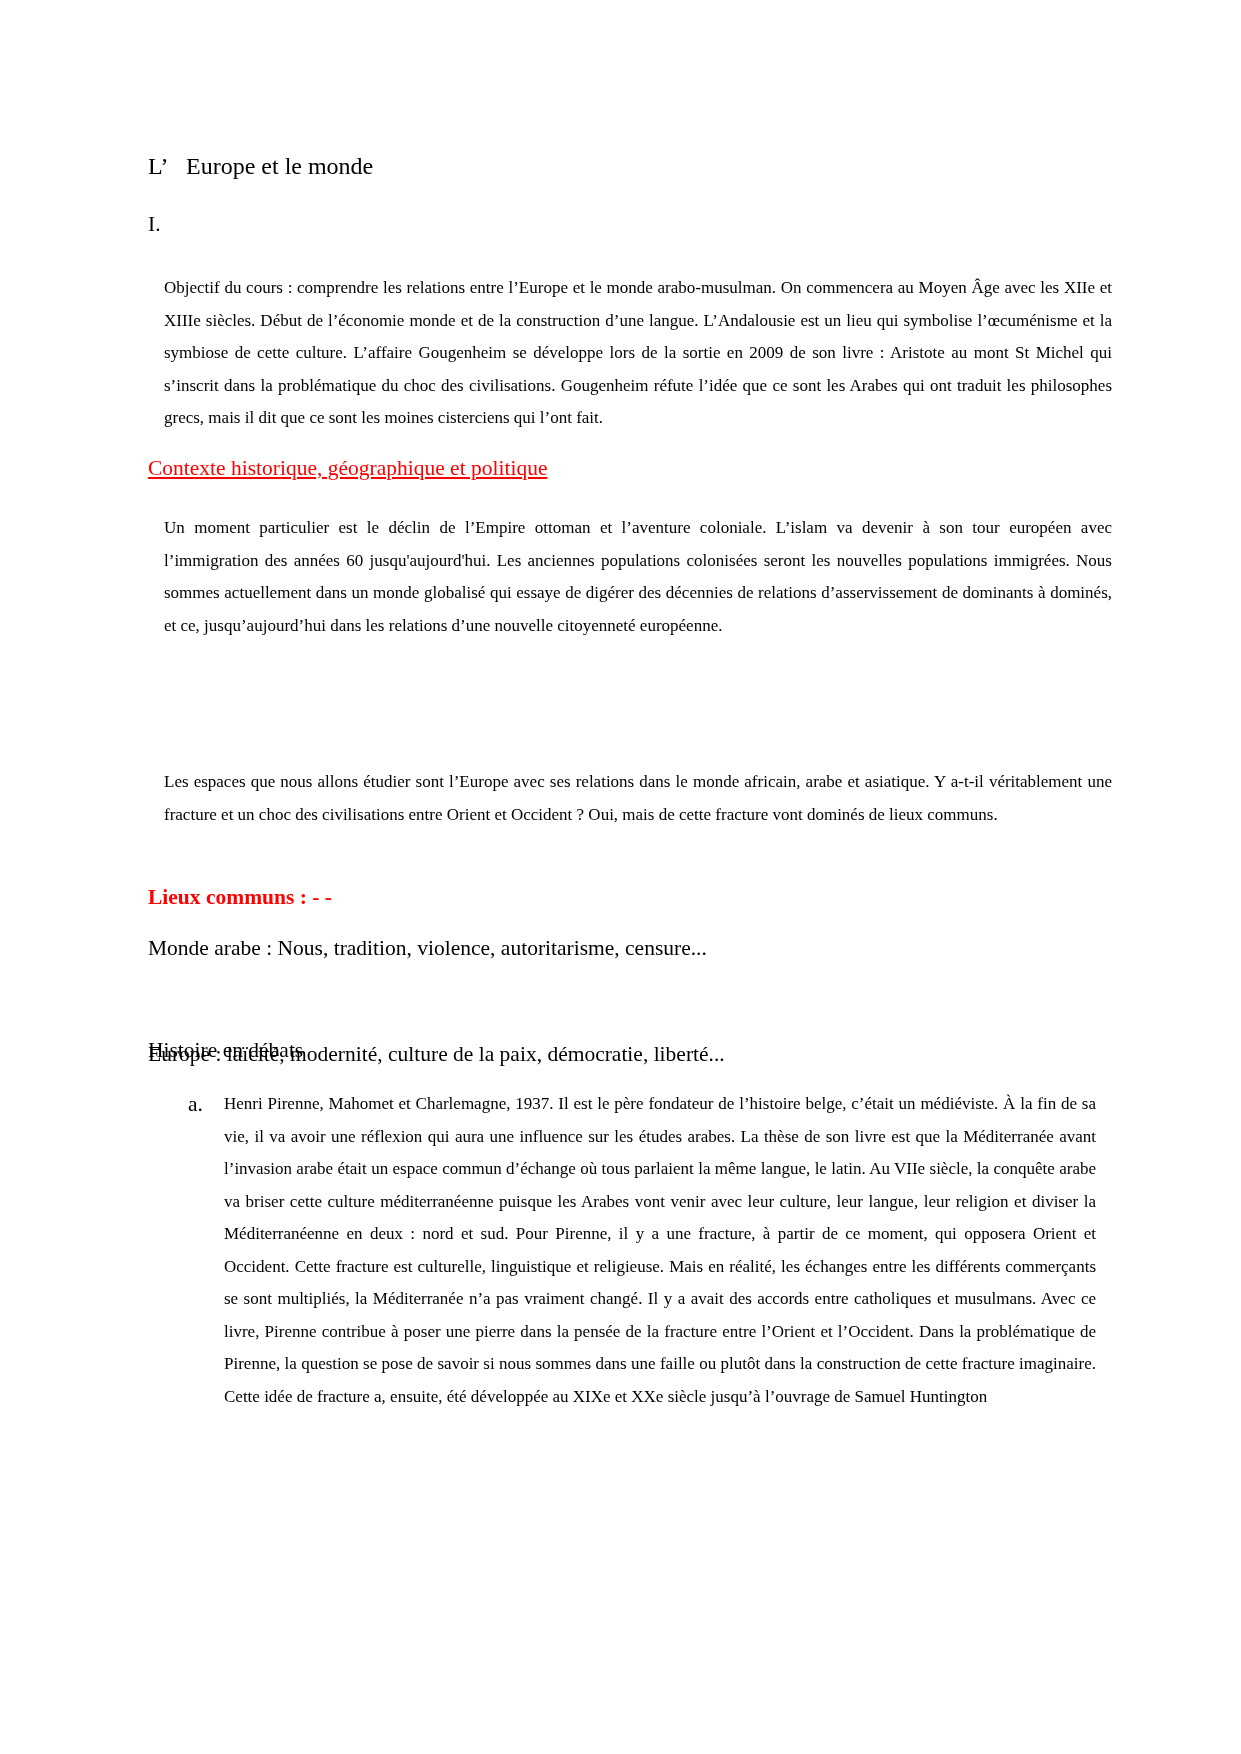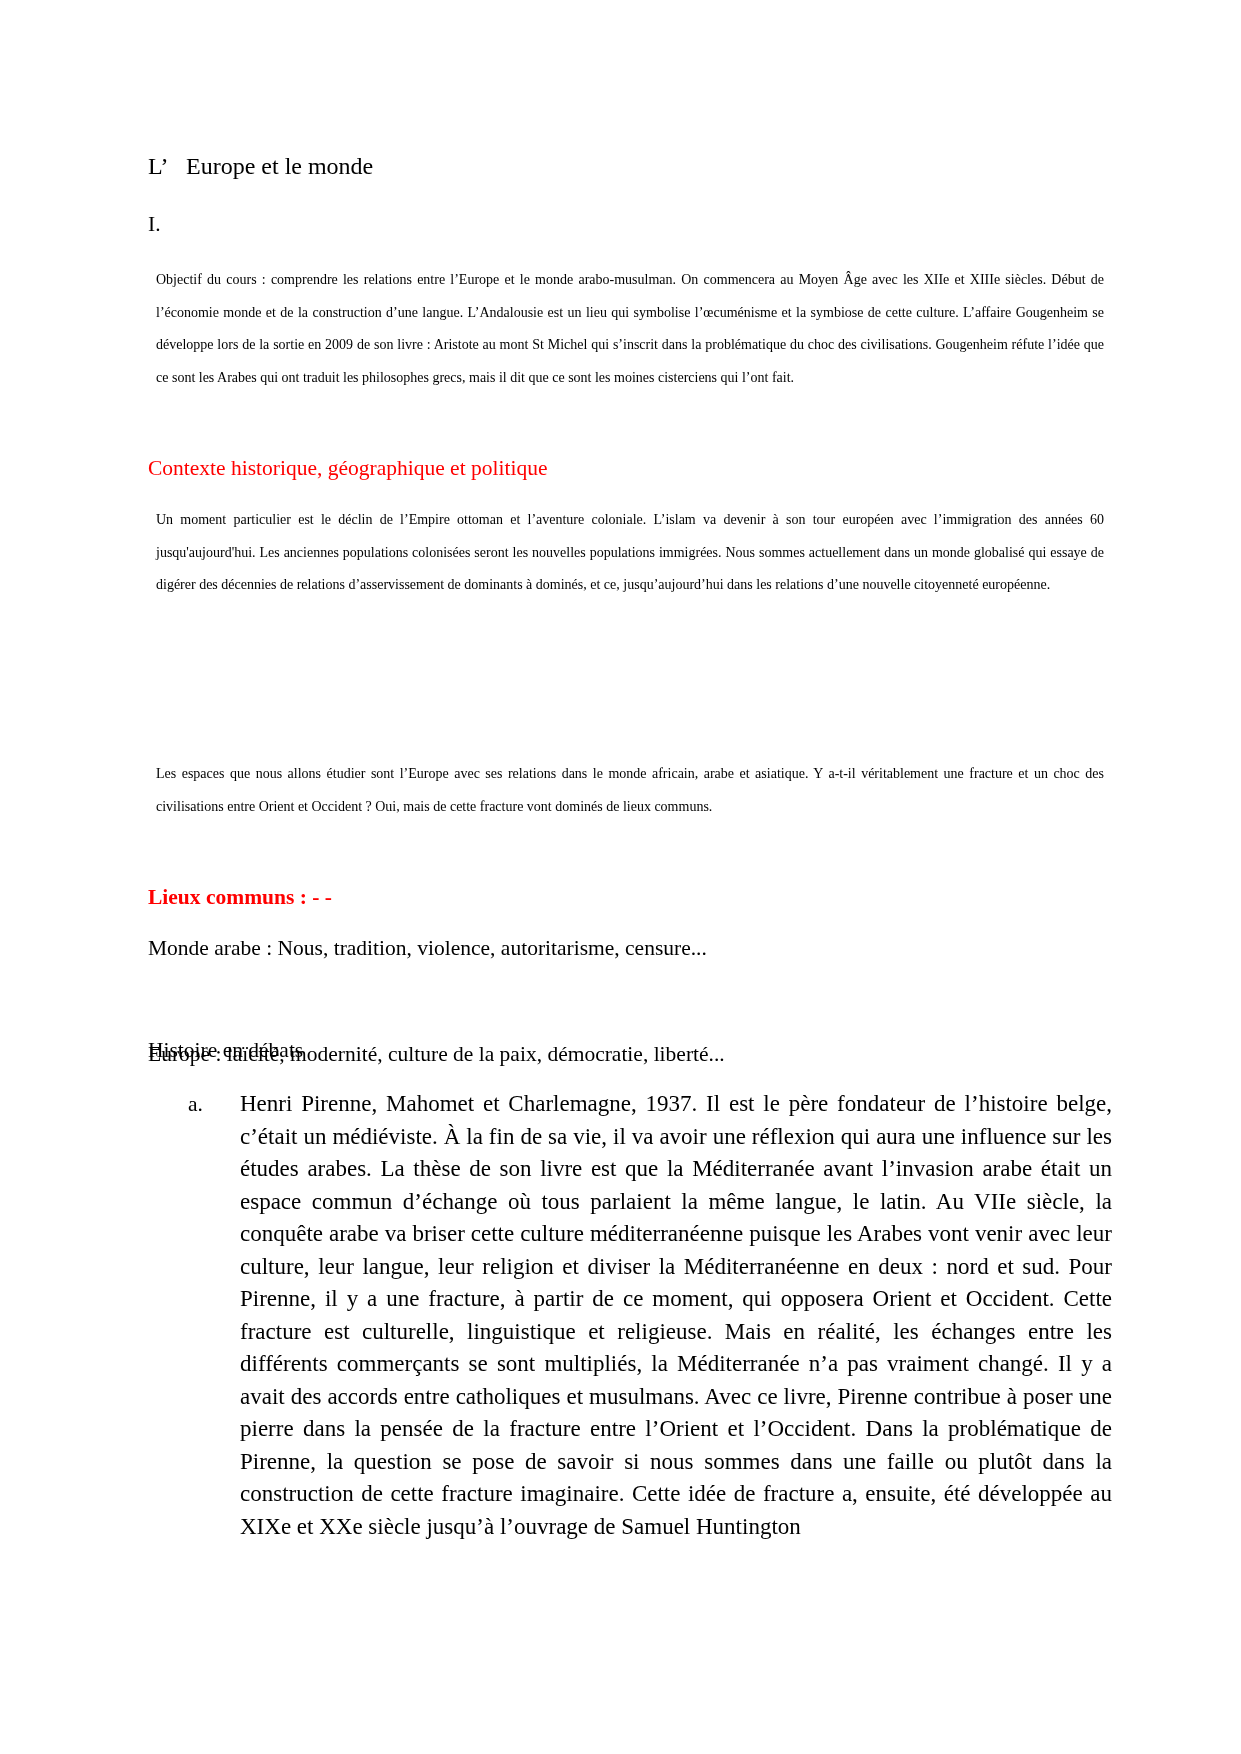--- a/index.html
+++ b/index.html
@@ -37,24 +37,24 @@
       position: absolute;
       top: 210px;
       left: 0;
       font-size: 21.5px;
       line-height: 28px;
     }
     .para {
       position: absolute;
       left: 0;
       width: 948px;
-      font-size: 14px;
+      font-size: 17px;
       line-height: 32.5px;
       text-align: justify;
-      margin: 8px;
+      margin: 16px;
     }
     .red {
       color: #ff0000;
     }
     .single {
       position: absolute;
       left: 0;
       font-size: 21.5px;
       line-height: 28px;
       white-space: nowrap;
@@ -67,43 +67,43 @@
     }
     .list-marker {
       position: absolute;
       left: 0;
       top: 0;
       font-size: 21.5px;
       line-height: 32.5px;
     }
     .list-text {
       position: absolute;
-      left: 52px;
+      left: 36px;
       top: 0;
       width: 872px;
-      font-size: 23px;
+      font-size: 17px;
       line-height: 32.5px;
       text-align: justify;
       margin: 0;
     }
   </style>
 </head>
 <body>
 
 <div class="page">
 
   <div class="title">
     <span class="apos">L’</span><span>Europe et le monde</span>
   </div>
 
   <div class="section-num">I.</div>
 
   <p class="para" style="top: 256px;">Objectif du cours : comprendre les relations entre l’Europe et le monde arabo-musulman.  On commencera au Moyen Âge avec les XIIe et XIIIe siècles. Début de l’économie monde et de la construction d’une langue. L’Andalousie est un lieu qui symbolise l’œcuménisme et la symbiose de cette culture. L’affaire Gougenheim se développe lors de la sortie en 2009 de son livre : Aristote au mont St Michel  qui s’inscrit dans la problématique du choc des civilisations. Gougenheim réfute l’idée que ce sont les Arabes qui ont traduit les philosophes grecs, mais il dit que ce sont les moines cisterciens qui l’ont fait.</p>
 
-  <div class="single red" style="top: 454px;">Contexte historique, géographique et politique</div>
+  <div class="single red" style="top: 454px; text-decoration: underline;">Contexte historique, géographique et politique</div>
 
   <p class="para" style="top: 496px;">Un moment particulier est le déclin de l’Empire ottoman et l’aventure coloniale. L’islam va devenir à son tour européen avec l’immigration des années 60 jusqu'aujourd'hui. Les anciennes populations colonisées seront les nouvelles populations immigrées. Nous sommes actuellement dans un monde globalisé qui essaye de digérer des décennies de relations d’asservissement de dominants à dominés, et ce, jusqu’aujourd’hui dans les relations d’une nouvelle citoyenneté européenne.</p>
 
   <p class="para" style="top: 750px;">Les espaces que nous allons étudier sont l’Europe avec ses relations dans le monde africain, arabe et asiatique. Y a-t-il véritablement une fracture et un choc des civilisations entre Orient et Occident ? Oui, mais de cette fracture vont dominés de lieux communs.</p>
 
   <div class="single red" style="top: 883px; font-weight: bold;">Lieux communs : - -</div>
 
   <div class="single" style="top: 934px;">Monde arabe : Nous, tradition, violence, autoritarisme, censure...</div>
 
   <div class="single" style="top: 1040px;">Europe : laïcité, modernité, culture de la paix, démocratie, liberté...</div>

